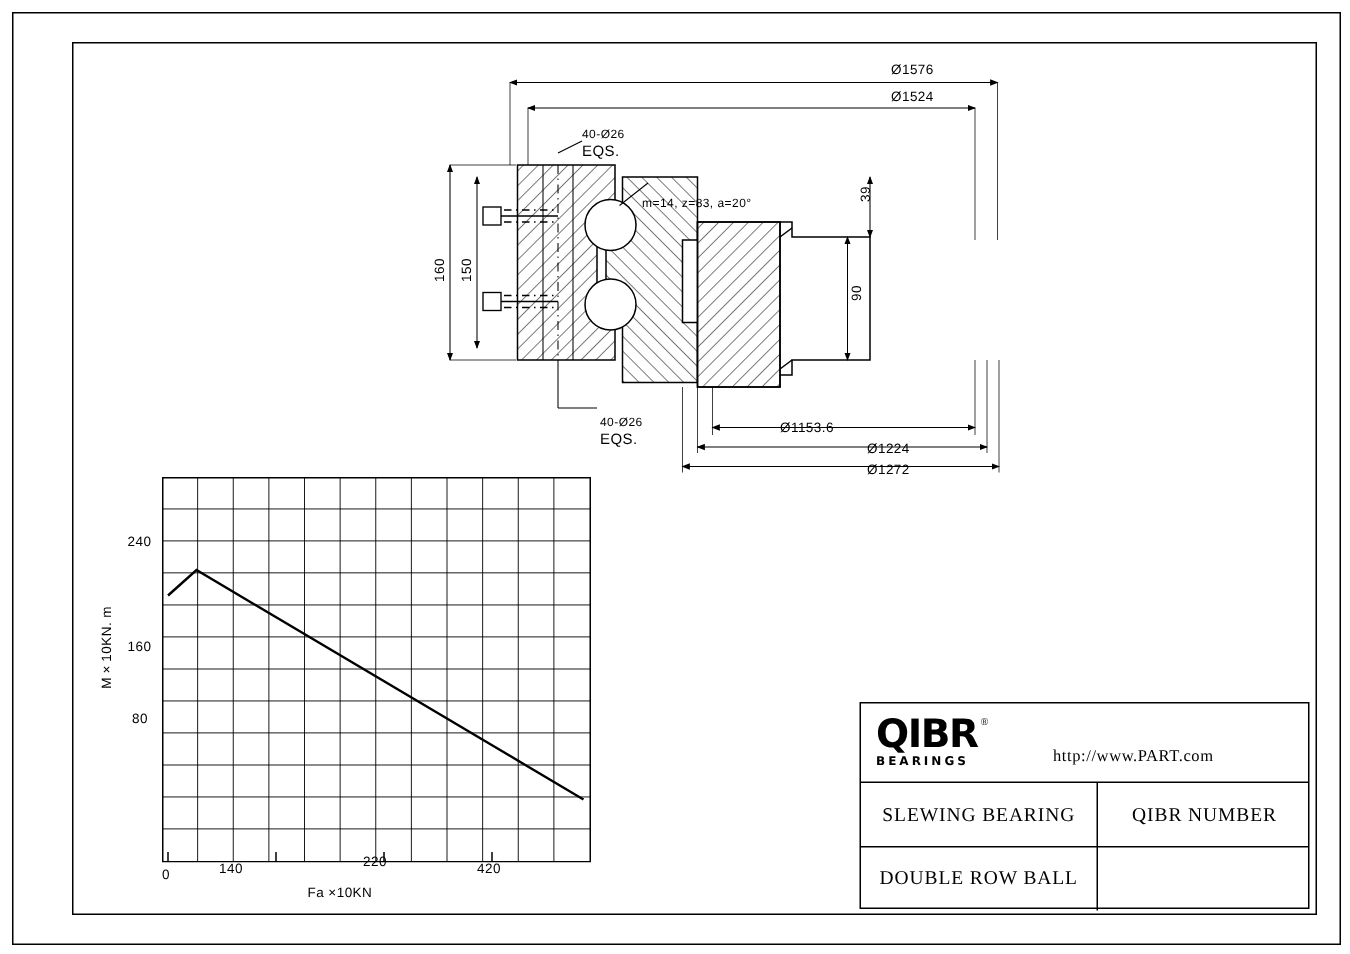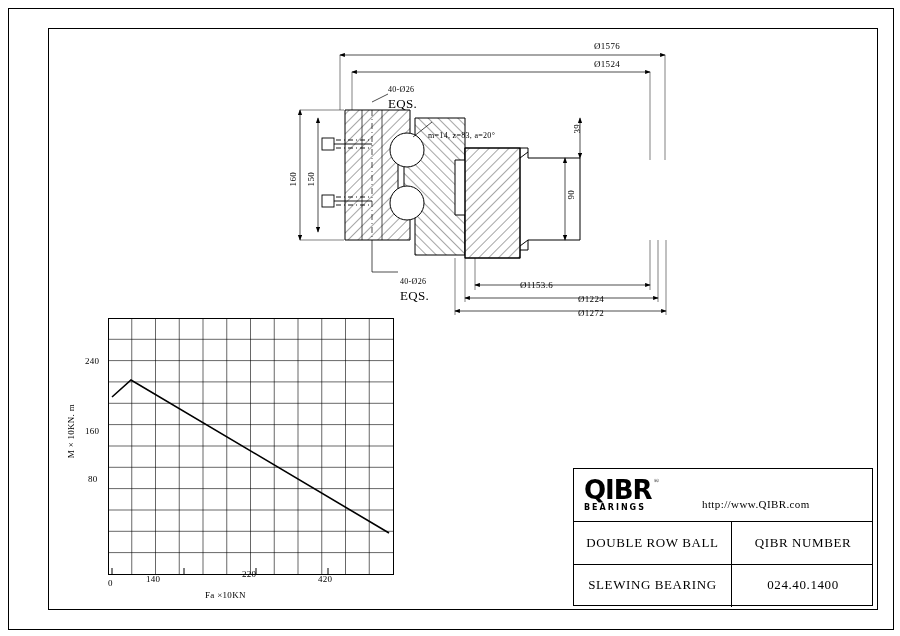--- a/index.html
+++ b/index.html
@@ -2,23 +2,23 @@
 <html><head>
 <meta charset="utf-8">
 <style>
   html,body{margin:0;padding:0;background:#ffffff;}
   body{width:900px;height:636px;font-family:"Liberation Serif",serif;color:#000;}
   #sheet{position:relative;width:900px;height:636px;overflow:hidden;}
   .frame-outer{position:absolute;left:8px;top:8px;width:884px;height:620px;border:1.5px solid #000;}
   .frame-inner{position:absolute;left:48px;top:28px;width:828px;height:580px;border:1px solid #000;}
 
   .abs{position:absolute;}
-  .lbl{position:absolute;font-size:9px;font-family:Liberation Serif, serif;white-space:nowrap;letter-spacing:0.3px;}
+  .lbl{position:absolute;font-size:9px;font-family:Liberation Sans, sans-serif;white-space:nowrap;letter-spacing:0.3px;}
   .lbl.sm{font-size:8px;}
-  .lbl.xs{font-size:13px;}
+  .lbl.xs{font-size:10px;}
   .vert{writing-mode:vertical-rl;transform:rotate(180deg);}
 
   
   .tb{position:absolute;left:573px;top:468px;width:300px;height:138px;border:1px solid #000;box-sizing:border-box;}
   .tb-top{position:absolute;left:0;top:0;width:100%;height:53px;border-bottom:1px solid #000;box-sizing:border-box;}
   .tb-bottom{position:absolute;left:0;top:53px;width:100%;height:85px;box-sizing:border-box;}
   .tb-left{position:absolute;left:0;top:0;width:158px;height:100%;border-right:1px solid #000;box-sizing:border-box;}
   .tb-right{position:absolute;left:158px;top:0;width:142px;height:100%;box-sizing:border-box;}
   .tb-rowsplit{position:absolute;left:0;top:42px;width:100%;height:0;border-top:1px solid #000;}
   .tb-cell{display:flex;align-items:center;justify-content:center;width:100%;height:42px;font-size:13px;letter-spacing:0.6px;}
@@ -190,28 +190,27 @@
   <div class="lbl vert" style="left:66px;top:404px;font-size:9px;">M×10KN. m</div>
   <div class="lbl" style="left:205px;top:590px;font-size:9px;">Fa ×10KN</div>
 
   <div class="tb">
     <div class="tb-top">
       <div class="logo-wrap">
         <span class="logo-q">QIBR</span>
         <span class="logo-reg">®</span>
       </div>
       <div class="logo-sub">BEARINGS</div>
-      <div class="co-url">http://www.QIBR.com</div>
+      <div class="co-url">http://www.PART.com</div>
     </div>
     <div class="tb-bottom">
       <div class="tb-left">
+        <div class="tb-cell">SLEWING BEARING</div>
         <div class="tb-cell">DOUBLE ROW BALL</div>
-        <div class="tb-cell">SLEWING BEARING</div>
       </div>
       <div class="tb-right">
         <div class="tb-cell">QIBR  NUMBER</div>
-        <div class="tb-cell">024.40.1400</div>
       </div>
       <div class="tb-rowsplit"></div>
     </div>
   </div>
 
 </div>
 
 </body></html>

